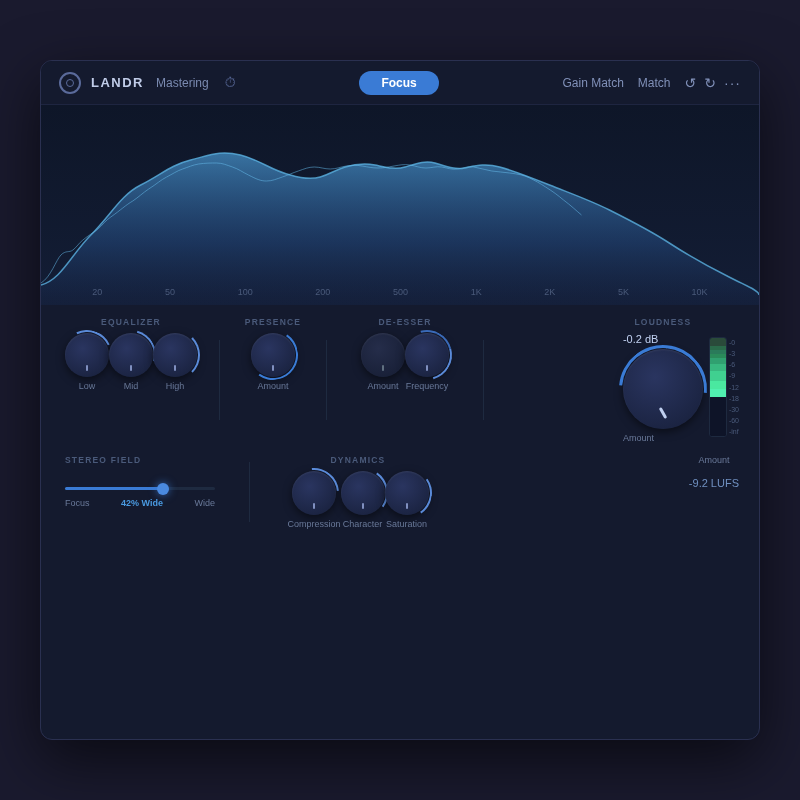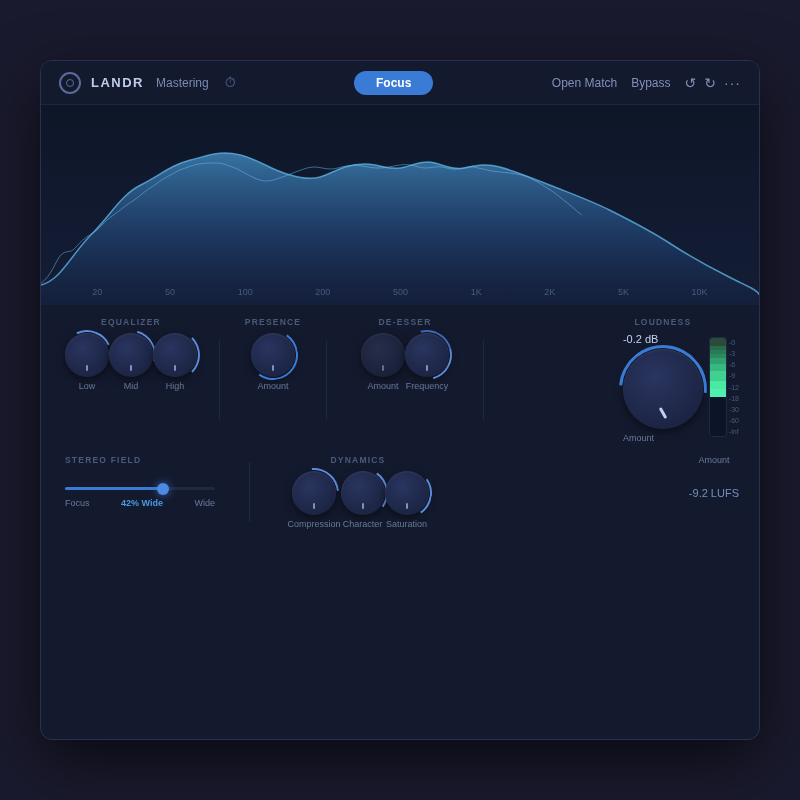--- a/index.html
+++ b/index.html
@@ -331,21 +331,21 @@
     
     .amount-label {
       font-size: 9px;
       color: #6a7a9a;
       margin-top: 4px;
       text-align: center;
     }
     .lufs-value {
       font-size: 11px;
       color: #7090c0;
-      margin-top: 18px;
+      margin-top: 8px;
     }
 
     .section-divider {
       width: 1px;
       height: 80px;
       background: #1e2a40;
       margin: 0 4px;
       align-self: center;
     }
   </style>
@@ -358,22 +358,22 @@
     <div class="logo-circle">
       <div class="logo-inner"></div>
     </div>
     <span class="brand-text">LANDR</span>
     <span class="app-name">Mastering</span>
     <span class="history-icon">⏱</span>
     <div class="header-center">
       <button class="master-btn">Focus</button>
     </div>
     <div class="header-right">
-      <button class="header-btn">Open Match</button>
-      <button class="header-btn">Bypass</button>
+      <button class="header-btn">Gain Match</button>
+      <button class="header-btn">Match</button>
       <div class="header-icons">
         <span style="cursor:pointer;">↺</span>
         <span style="cursor:pointer;">↻</span>
         <span style="cursor:pointer; letter-spacing:1px;">···</span>
       </div>
     </div>
   </div>
 
   <div class="waveform-area">
     <svg class="waveform-svg" viewBox="0 0 720 200" preserveAspectRatio="none">

